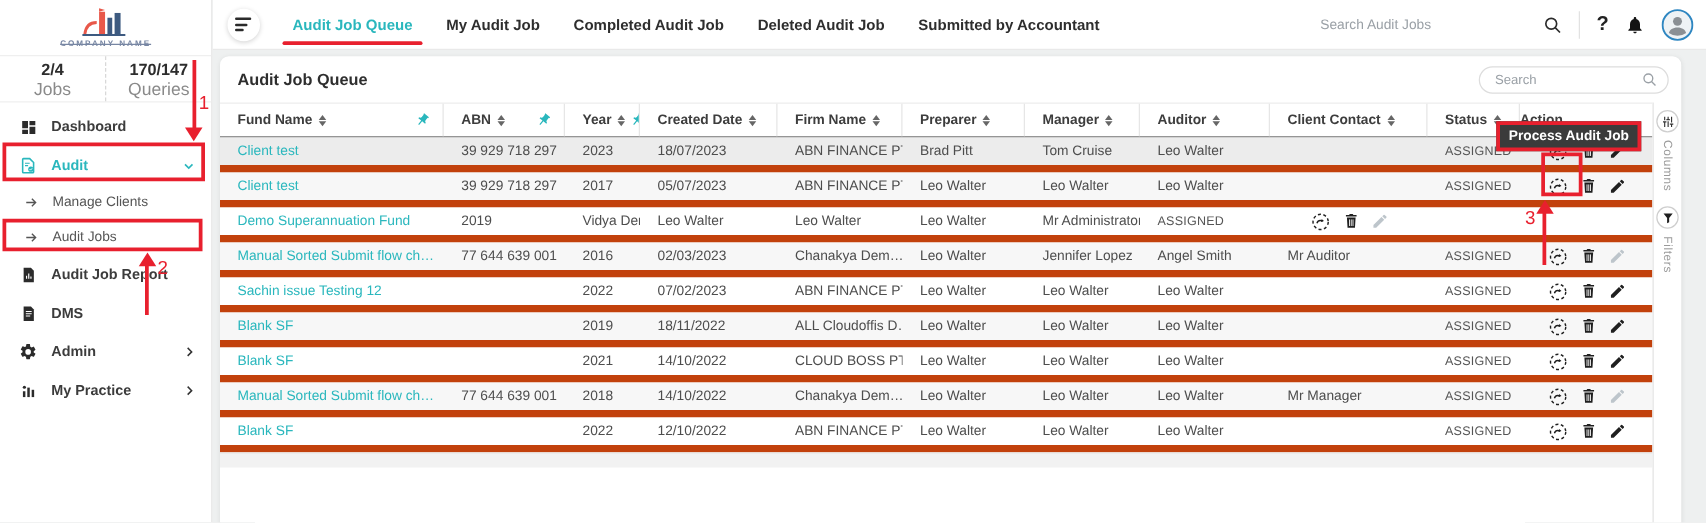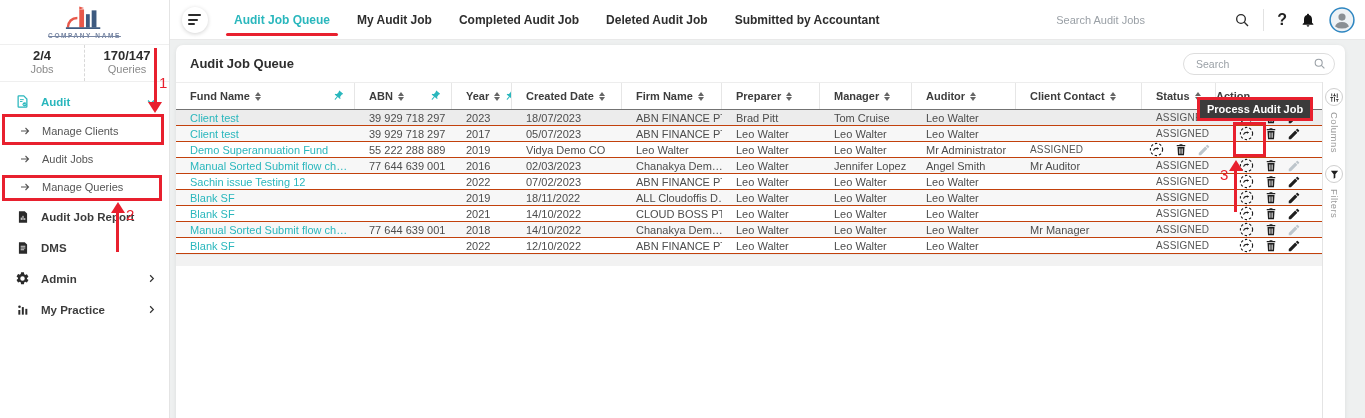--- a/index.html
+++ b/index.html
@@ -7,21 +7,21 @@
   .app { position:relative; width:1365px; height:418px; background:#eef0f0; overflow:hidden; }
 
   
   .sidebar { position:absolute; left:0; top:0; width:170px; height:418px; background:#fff; border-right:1px solid #e4e4e4; z-index:5; }
   .logo-area { height:45px; display:flex; flex-direction:column; align-items:center; justify-content:center; border-bottom:1px solid #efefef; }
   .brand { font-size:6.5px; letter-spacing:1.6px; color:#7786a3; font-weight:700; margin-top:1px; text-decoration:line-through; }
   .stats { display:flex; border-bottom:1px solid #efefef; height:37px; }
   .stat { flex:1; text-align:center; padding-top:4px; }
   .stat:first-child { border-right:1px dashed #d8d8d8; }
   .stat-value { font-size:13px; font-weight:700; color:#2d2d2d; line-height:14px; }
-  .stat-label { font-size:11px; color:#8a8a8a; }
+  .stat-label { font-size:14px; color:#8a8a8a; }
   .menu { padding-top:4px; }
   .menu-item { display:flex; align-items:center; height:31px; padding:0 12px 0 14px; cursor:pointer; }
   .menu-item.sub { height:28px; padding-left:16px; }
   .mi-icon { width:17px; display:flex; align-items:center; justify-content:center; margin-right:10px; }
   .menu-item.sub .mi-icon { margin-right:9px; }
   .mi-label { font-size:11.5px; color:#3c3c3c; font-weight:600; }
   .menu-item.sub .mi-label { font-size:11px; color:#555; font-weight:500; }
   .menu-item.active .mi-label { color:#2ab7bd; }
   .mi-chevron { margin-left:auto; display:flex; align-items:center; }
 
@@ -56,21 +56,21 @@
   .th:last-child { border-right:none; justify-content:flex-start; padding-left:0; }
   .th-label { margin-right:5px; }
   .sort { display:inline-flex; flex-direction:column; gap:1px; }
   .sort i { display:block; width:0; height:0; border-left:3.5px solid transparent; border-right:3.5px solid transparent; }
   .sort .s-up { border-bottom:4px solid #666; }
   .sort .s-dn { border-top:4px solid #666; }
   .pin { margin-left:auto; padding-right:10px; display:flex; align-items:center; }
   .pin.inline { margin-left:4px; padding-right:0; }
   .pin svg { transform:rotate(40deg); }
 
-  .row { height:16px; border-bottom:1px solid #c2410c; background:#fff; }
+  .row { height:28px; border-bottom:6px solid #c2410c; background:#fff; }
   .row.stripe { background:#f7f7f7; }
   .row.highlight { background:#ececec; }
   .td { display:flex; align-items:center; padding-left:14px; font-size:11px; color:#4d4d4d; white-space:nowrap; overflow:hidden; }
   .td-fund { color:#2ab7bd; cursor:pointer; }
   .td-status { font-size:10px; color:#555; letter-spacing:.2px; }
   .td-action { padding-left:0; justify-content:center; gap:9px; }
   .abtn { display:flex; align-items:center; color:#1f1f1f; cursor:pointer; }
   .abtn.disabled { color:#bdc5cb; }
   .partial-row { height:12px; background:#f2f2f2; border-top:1px solid #e9e9e9; }
 
@@ -110,20 +110,28 @@
       <div class="stat">
         <div class="stat-value">2/4</div>
         <div class="stat-label">Jobs</div>
       </div>
       <div class="stat">
         <div class="stat-value">170/147</div>
         <div class="stat-label">Queries</div>
       </div>
     </div>
     <nav class="menu" id="menu">
+        <div class="menu-item  ">
+          <span class="mi-icon">
+            <svg width="14" height="14" viewBox="0 0 24 24" fill="#2b2b2b">
+              <path d="M3 13h8V3H3zm0 8h8v-6H3zm10 0h8V11h-8zm0-18v6h8V3z"></path>
+            </svg>
+          </span>
+          <span class="mi-label">Dashboard</span>
+        </div>
         <div class="menu-item  active">
           <span class="mi-icon">
             <svg width="15" height="15" viewBox="0 0 24 24">
               <path fill="none" stroke="#2ab7bd" stroke-width="2" d="M14 3H6a1 1 0 0 0-1 1v16a1 1 0 0 0 1 1h12a1 1 0 0 0 1-1V8z"></path>
               <path stroke="#2ab7bd" stroke-width="1.5" d="M8 9h6M8 12h4"></path>
               <circle cx="15.5" cy="16.5" r="3.4" fill="#2ab7bd"></circle>
               <path d="M13.9 16.5l1.2 1.2 2-2.2" stroke="#fff" stroke-width="1.2" fill="none"></path>
             </svg>
           </span>
           <span class="mi-label">Audit</span>
@@ -141,28 +149,20 @@
           </span>
           <span class="mi-label">Manage Clients</span>
         </div>
         <div class="menu-item sub ">
           <span class="mi-icon">
             <svg width="12" height="12" viewBox="0 0 24 24" fill="none" stroke="#555" stroke-width="2.2">
               <path d="M4 12h15M13 6l6 6-6 6"></path>
             </svg>
           </span>
           <span class="mi-label">Audit Jobs</span>
-        </div>
-        <div class="menu-item sub ">
-          <span class="mi-icon">
-            <svg width="12" height="12" viewBox="0 0 24 24" fill="none" stroke="#555" stroke-width="2.2">
-              <path d="M4 12h15M13 6l6 6-6 6"></path>
-            </svg>
-          </span>
-          <span class="mi-label">Manage Queries</span>
         </div>
         <div class="menu-item  ">
           <span class="mi-icon">
             <svg width="14" height="14" viewBox="0 0 24 24">
               <path d="M5 2h10l4 4v16H5z" fill="#2b2b2b"></path>
               <path d="M9 17v-4M12 17v-7M15 17v-3" stroke="#fff" stroke-width="1.6"></path>
             </svg>
           </span>
           <span class="mi-label">Audit Job Report</span>
         </div>
@@ -409,21 +409,20 @@
               </span>
               <span class="abtn ">
                 <svg width="14" height="14" viewBox="0 0 24 24" fill="currentColor">
                   <path d="M3 17.25V21h3.75L17.81 9.94l-3.75-3.75L3 17.25zM20.71 7.04a1 1 0 0 0 0-1.41l-2.34-2.34a1 1 0 0 0-1.41 0l-1.83 1.83 3.75 3.75 1.83-1.83z"></path>
                 </svg>
               </span>
             </div>
           </div>
           <div class="row ">
             <div class="td td-fund">Demo Superannuation Fund</div>
-            <div class="td td-abn">55 222 288 889</div>
             <div class="td td-year">2019</div>
             <div class="td td-firm">Vidya Demo CO</div>
             <div class="td td-preparer">Leo Walter</div>
             <div class="td td-manager">Leo Walter</div>
             <div class="td td-auditor">Leo Walter</div>
             <div class="td td-client_contact">Mr Administrator</div>
             <div class="td td-status">ASSIGNED</div>
             <div class="td td-action">
               <span class="abtn">
                 <svg width="17" height="17" viewBox="0 0 24 24" fill="none" stroke="currentColor">

